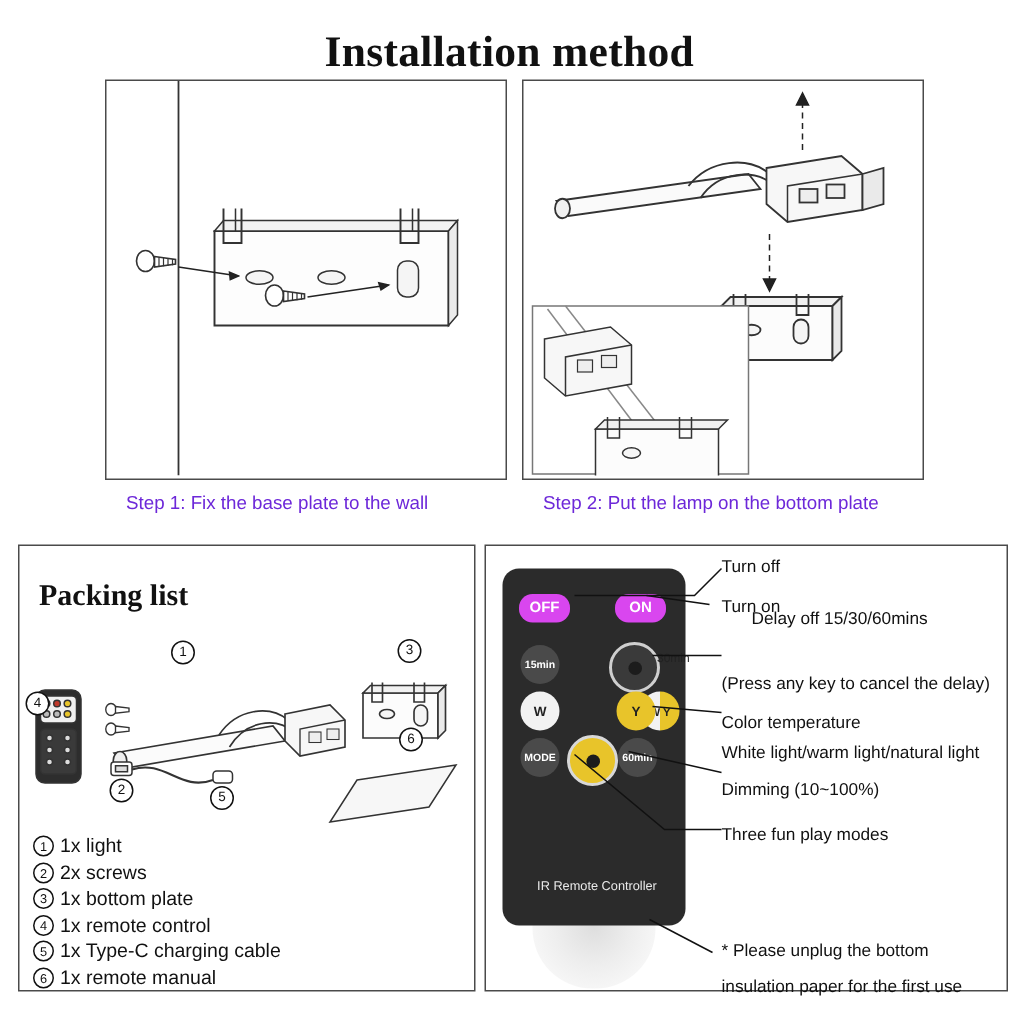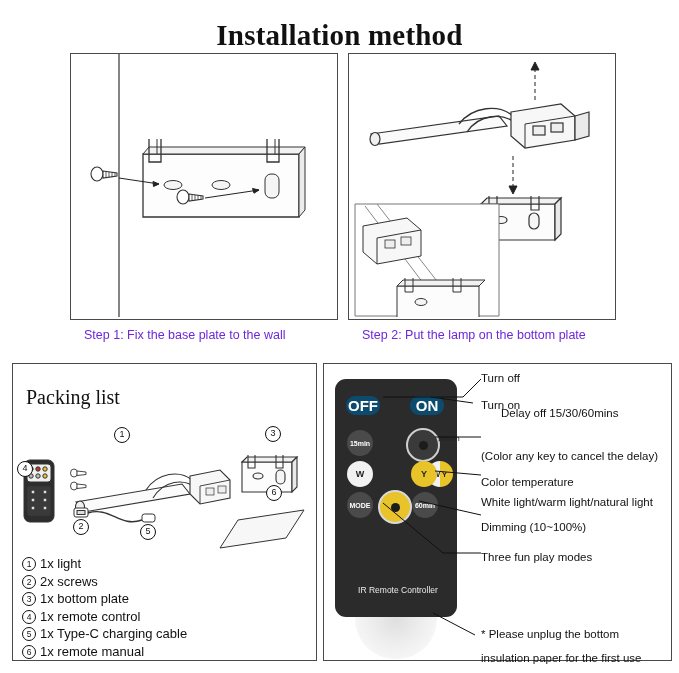--- a/index.html
+++ b/index.html
@@ -26,21 +26,21 @@
   }
   #cap-left{left:84px;top:328px;}
   #cap-right{left:362px;top:328px;}
 
   
   #panel-packing{
     position:absolute;left:12px;top:363px;width:303px;height:296px;
     border:1px solid #4a4a4a;background:#fff;
   }
   .packing-title{
-    position:absolute;left:26px;top:386px;font-size:20px;font-weight:normal;
+    position:absolute;left:26px;top:386px;font-size:20px;font-weight:bold;
     font-family:"Liberation Serif", serif;
   }
   .packing-list{
     position:absolute;left:22px;top:555px;font-size:13px;line-height:17.5px;
     color:#111;
   }
   .packing-list div{white-space:nowrap;}
   .circnum{
     display:inline-block;width:12px;height:12px;line-height:12px;
     border:1px solid #111;border-radius:50%;text-align:center;
@@ -58,21 +58,21 @@
   }
   .remote-glow{
     position:absolute;left:355px;top:613px;width:82px;height:46px;
     background:radial-gradient(ellipse at 50% 10%, #dedede 0%, #eeeeee 45%, #f7f7f7 75%, #ffffff 100%);
     border-radius:0 0 40px 40px;
   }
   .rbtn{
     position:absolute;border-radius:50%;display:flex;align-items:center;
     justify-content:center;font-size:8px;color:#fff;font-weight:bold;
   }
-  .rbtn.red{background:#0c4a6e;border-radius:9px;width:34px;height:19px;font-size:15px;}
+  .rbtn.red{background:#d946ef;border-radius:9px;width:34px;height:19px;font-size:10px;}
   .rbtn.grey{background:#4a4a4a;width:26px;height:26px;font-size:7px;}
   .rbtn.white{background:#f2f2f2;color:#222;width:26px;height:26px;font-size:9px;}
   .rbtn.wy{background:linear-gradient(90deg,#f2f2f2 0 50%, #e8c42a 50% 100%);color:#222;width:26px;height:26px;font-size:7.5px;margin-left:48px;}
   .rbtn.yellow{background:#e8c42a;color:#222;width:26px;height:26px;font-size:9px;}
   .dial{
     position:absolute;width:30px;height:30px;border-radius:50%;
     background:#3a3a3a;border:2px solid #cfcfcf;
   }
   .dial.yellowdial{background:#e8c42a;border:2px solid #d8d8d8;}
   .dial:after{
@@ -311,20 +311,20 @@
   <path d="M112 74 L158 74" stroke="#111" stroke-width="1" fill="none"></path>
   <path d="M112 108 L158 112" stroke="#111" stroke-width="1" fill="none"></path>
   <path d="M96 138 L158 152" stroke="#111" stroke-width="1" fill="none"></path>
   <path d="M60 140 L120 190 L158 190" stroke="#111" stroke-width="1" fill="none"></path>
   <path d="M110 250 L152 272" stroke="#111" stroke-width="1" fill="none"></path>
 </svg>
 
 <div class="callout" style="left:481px;top:372px;">Turn off</div>
 <div class="callout" style="left:481px;top:399px;">Turn on</div>
 <div class="callout" style="left:481px;top:407px;padding-left:20px;">Delay off  15/30/60mins</div>
-<div class="callout" style="left:481px;top:450px;">(Color any key to cancel the delay)</div>
+<div class="callout" style="left:481px;top:450px;">(Press any key to cancel the delay)</div>
 <div class="callout" style="left:481px;top:476px;">Color temperature</div>
 <div class="callout" style="left:481px;top:496px;">White light/warm light/natural light</div>
 <div class="callout" style="left:481px;top:521px;">Dimming  (10~100%)</div>
 <div class="callout" style="left:481px;top:551px;">Three fun play modes</div>
 
 <div class="note" style="left:481px;top:627px;">* Please unplug the bottom</div>
 <div class="note" style="left:481px;top:651px;">insulation paper for the first use</div>
 
 </body></html>

